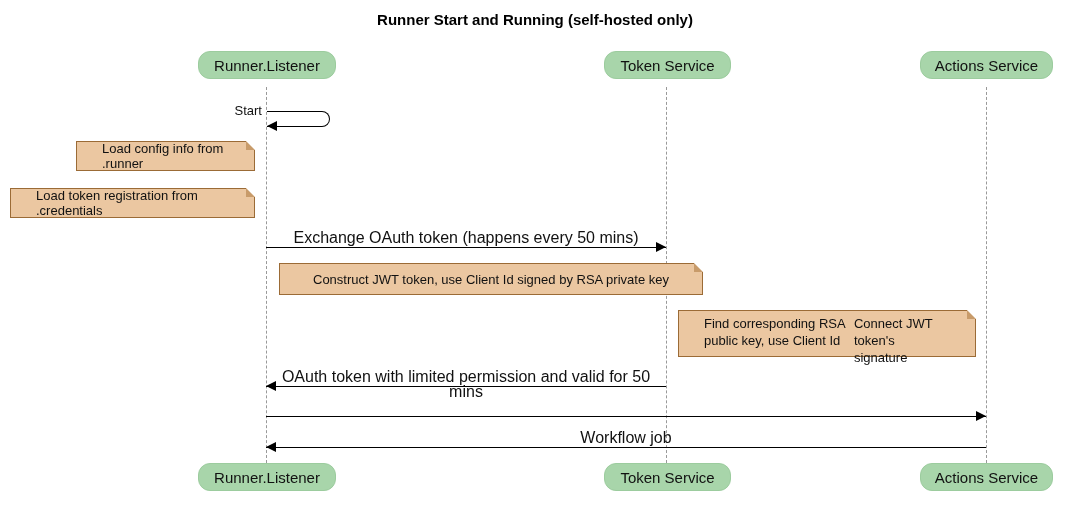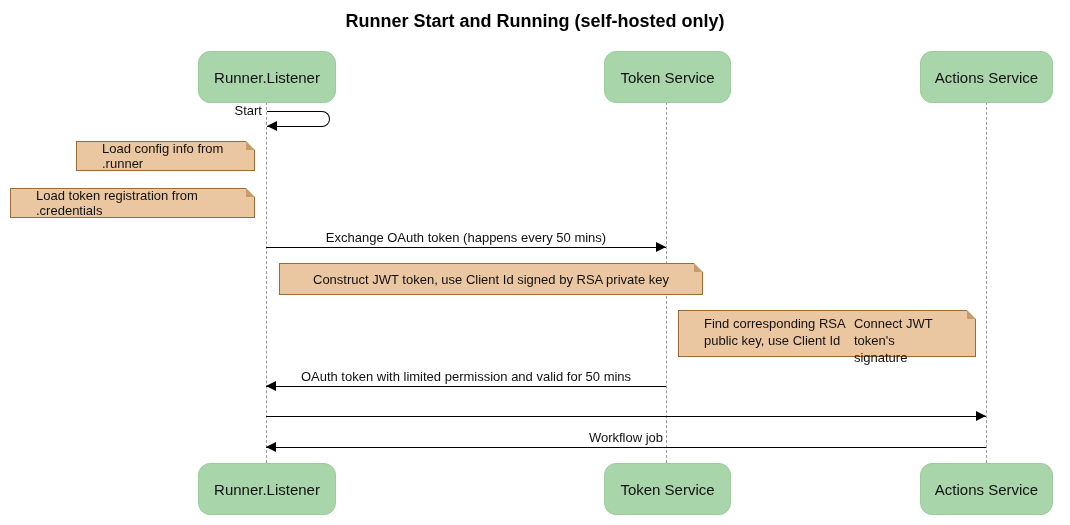--- a/index.html
+++ b/index.html
@@ -2,42 +2,42 @@
 <html><head>
 <meta charset="utf-8">
 <style>
   html,body{margin:0;padding:0;background:#fff;}
   #stage{
     position:relative;width:1070px;height:525px;background:#ffffff;overflow:hidden;
     font-family:"Liberation Sans","DejaVu Sans",sans-serif;color:#111;
   }
   .title{
     position:absolute;left:0;top:11px;width:1070px;text-align:center;
-    font-size:18px;font-weight:bold;color:#000;
+    font-size:15px;font-weight:bold;color:#000;
   }
   .actor{
-    position:absolute;height:52px;background:#a8d5aa;border:1px solid #9ccc9e;
+    position:absolute;height:28px;background:#a8d5aa;border:1px solid #9ccc9e;
     border-radius:12px;display:flex;align-items:center;justify-content:center;
     font-size:15px;color:#111;box-sizing:border-box;
   }
   .lifeline{
     position:absolute;width:0;border-left:1px dashed #999999;
   }
   .note{
     position:absolute;background:#ebc7a1;border:1px solid #9b6b36;box-sizing:border-box;
     font-size:13px;color:#111;display:flex;align-items:center;justify-content:center;
     padding:4px 25px;
   }
   .note::after{
     content:"";position:absolute;top:-1px;right:-1px;width:0;height:0;
     border-top:9px solid #ffffff;border-left:9px solid #c89b6a;
   }
   .note.multiline{flex-direction:row;align-items:flex-start;justify-content:center;line-height:17px;}
   .msg-label{
-    position:absolute;font-size:13px;color:#111;text-align:center;height:15px;line-height:15px;
+    position:absolute;font-size:16px;color:#111;text-align:center;height:15px;line-height:15px;
   }
   .msg-line{position:absolute;height:0;border-top:1px solid #000;}
   .arr{position:absolute;width:0;height:0;}
   .arr.right{border-left:10px solid #000;border-top:5px solid transparent;border-bottom:5px solid transparent;}
   .arr.left{border-right:10px solid #000;border-top:5px solid transparent;border-bottom:5px solid transparent;}
   .self-loop{
     position:absolute;border:1px solid #000;border-left:none;
     border-radius:0 9px 9px 0;box-sizing:border-box;
   }
   .self-label{position:absolute;font-size:13px;text-align:right;height:15px;line-height:15px;}

